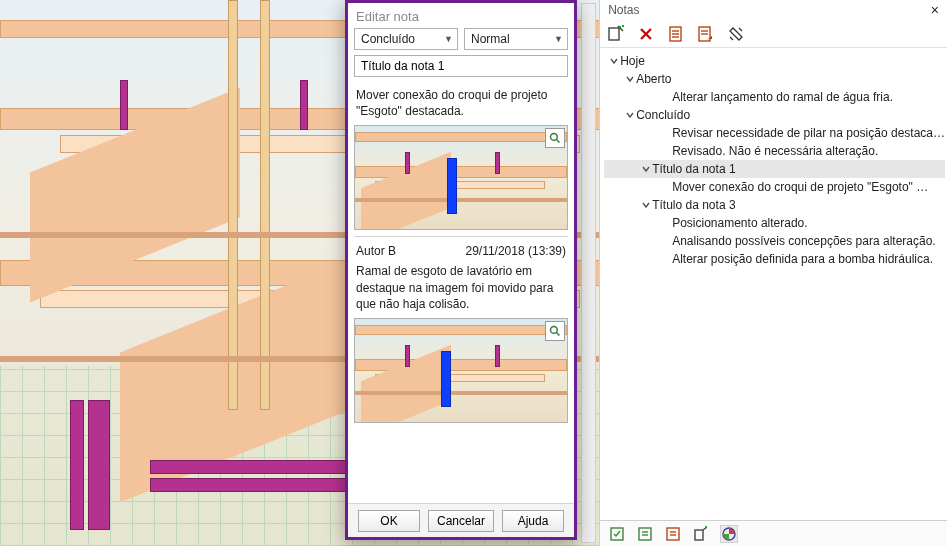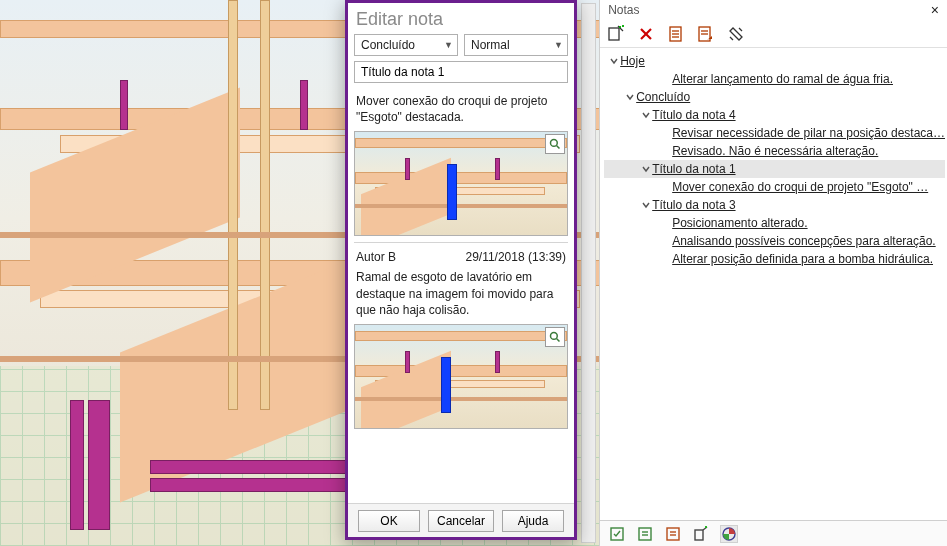--- a/index.html
+++ b/index.html
@@ -15,21 +15,21 @@
   .pipe-m { position:absolute; background:#b5318f; border:1px solid #7a1f61; }
   .pipe-h { position:absolute; background:#d8a37a; height:6px; }
   .floorgrid { position:absolute; left:0; right:0; bottom:0; height:180px;
     background:
       repeating-linear-gradient(0deg,#9fd0a7 0 1px,transparent 1px 22px),
       repeating-linear-gradient(90deg,#9fd0a7 0 1px,transparent 1px 22px),
       #e5e9d0;
     opacity:.6; }
   
   .dialog { position:absolute; left:345px; top:0; width:232px; height:540px; background:#fff; border:3px solid #6b1f8e; box-shadow:0 4px 18px rgba(0,0,0,.35); display:flex; flex-direction:column; }
-  .dlg-title { padding:6px 8px 4px; font-size:18px; color:#8a8a8a; }
+  .dlg-title { padding:6px 8px 4px; font-size:13px; color:#8a8a8a; }
   .dlg-body { flex:1; overflow:auto; padding:0 6px 4px; }
   .dlg-row { display:flex; gap:6px; margin-bottom:5px; }
   .select { flex:1; height:22px; border:1px solid #b0b0b0; background:#fff; display:flex; align-items:center; justify-content:space-between; padding:0 4px 0 6px; color:#222; font-size:12px; }
   .select .chev { font-size:9px; color:#555; }
   .text-input { width:100%; height:22px; border:1px solid #b0b0b0; padding:0 6px; outline:none; margin-bottom:6px; font:inherit; }
   .meta-row { display:flex; justify-content:space-between; padding:1px 2px; color:#222; }
   .body-text { padding:4px 2px 6px; line-height:1.35; }
   .snap { position:relative; width:100%; height:105px; border:1px solid #b0b0b0; background:linear-gradient(180deg,#d8eaf1 0%,#f3ebd7 45%,#e9dec4 100%); overflow:hidden; margin-bottom:6px; }
   .snap .slab, .snap .beam, .snap .stair, .snap .column, .snap .pipe-m, .snap .pipe-h { position:absolute; }
   .snap .pipe-b { position:absolute; width:10px; background:#1040ff; border:1px solid #0a2ab0; height:50px; }
@@ -40,21 +40,21 @@
   .btn { min-width:62px; height:22px; border:1px solid #a6a6a6; background:linear-gradient(#ffffff,#ececec); padding:0 8px; font:inherit; cursor:pointer; }
   .vscroll { position:absolute; top:3px; right:3px; bottom:3px; width:15px; background:#efefef; border:1px solid #d0d0d0; }
 
   
   .side { flex:1; display:flex; flex-direction:column; border-left:1px solid #cfcfcf; }
   .side-head { height:20px; display:flex; align-items:center; justify-content:space-between; padding:0 4px 0 8px; color:#555; }
   .close-x { font-family:Arial; font-size:14px; color:#222; cursor:pointer; padding:0 4px; }
   .side-tools { height:28px; display:flex; align-items:center; gap:10px; padding:0 6px; border-bottom:1px solid #e0e0e0; }
   .tool { width:20px; height:20px; display:flex; align-items:center; justify-content:center; cursor:pointer; }
   .tree { flex:1; overflow:auto; padding:4px 2px 4px 4px; }
-  .trow { display:flex; align-items:center; height:18px; white-space:nowrap; overflow:hidden; text-overflow:ellipsis;text-decoration:underline; }
+  .trow { display:flex; align-items:center; height:18px; white-space:nowrap; overflow:hidden; text-overflow:ellipsis; }
   .trow.sel { background:#e6e6e6; }
   .tw .tw-toggle { display:inline-flex; width:12px; height:12px; align-items:center; justify-content:center; }
   .tw-toggle svg { width:8px; height:8px; }
   .in0{padding-left:4px}.in1{padding-left:20px}.in2{padding-left:36px}.in4{padding-left:68px}
   .side-foot { height:26px; border-top:1px solid #cfcfcf; display:flex; align-items:center; gap:10px; padding:0 8px; background:#fafafa; }
   .foot-ico { width:18px; height:18px; display:flex; align-items:center; justify-content:center; opacity:.9; }
   .foot-ico.sel { background:#e8e8e8; border:1px solid #ccc; }
 </style>
 </head>
 <body>
@@ -197,39 +197,39 @@
 
     <div class="tree">
       <div class="trow tw in0">
         <span class="tw-toggle">
             <svg viewBox="0 0 8 8">
               <path d="M1 2 L4 6 L7 2" fill="none" stroke="#555" stroke-width="1.4"></path>
             </svg>
           </span>
         <span>Hoje</span>
       </div>
+      <div class="trow tw in1">
+        <span class="tw-toggle">
+            <svg viewBox="0 0 8 8">
+              <path d="M1 2 L4 6 L7 2" fill="none" stroke="#555" stroke-width="1.4"></path>
+            </svg>
+          </span>
+        <span>Aberto</span>
+      </div>
       <div class="trow in4">
           <span>Alterar lançamento do ramal de água fria.</span>
         </div>
 
       <div class="trow tw in1">
         <span class="tw-toggle">
             <svg viewBox="0 0 8 8">
               <path d="M1 2 L4 6 L7 2" fill="none" stroke="#555" stroke-width="1.4"></path>
             </svg>
           </span>
         <span>Concluído</span>
-      </div>
-      <div class="trow tw in2">
-        <span class="tw-toggle">
-            <svg viewBox="0 0 8 8">
-              <path d="M1 2 L4 6 L7 2" fill="none" stroke="#555" stroke-width="1.4"></path>
-            </svg>
-          </span>
-        <span>Título da nota 4</span>
       </div>
       <div class="trow in4">
           <span>Revisar necessidade de pilar na posição destaca…</span>
         </div>
       <div class="trow in4">
           <span>Revisado. Não é necessária alteração.</span>
         </div>
 
       <div class="trow tw in2 sel">
         <span class="tw-toggle">

